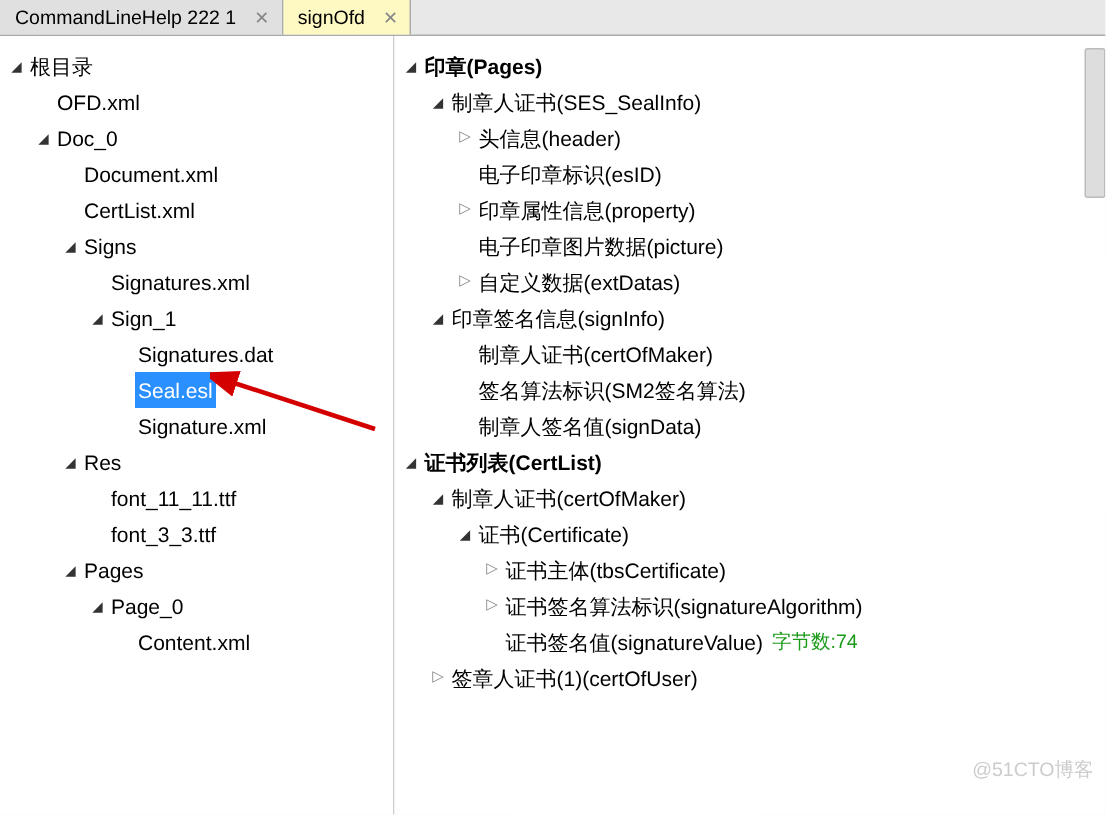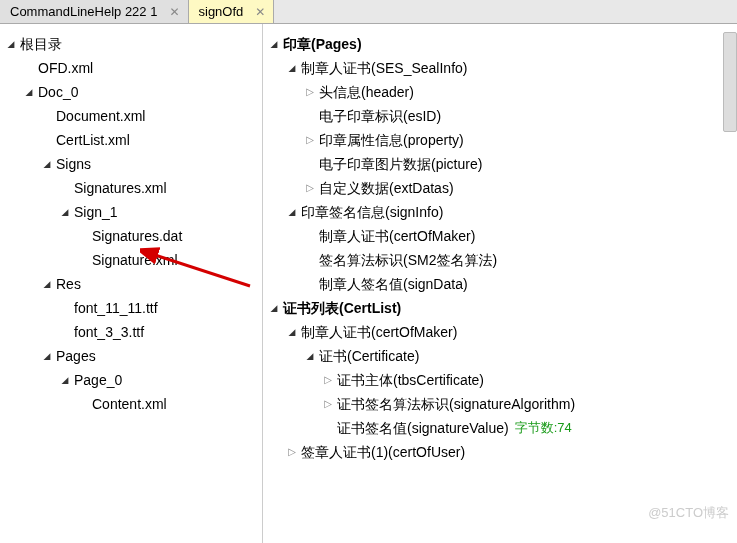--- a/index.html
+++ b/index.html
@@ -143,20 +143,24 @@
       <div class="tree-row indent-3">
         <span class="arrow down"></span>
         <span class="label">Sign_1</span>
       </div>
       <div class="tree-row indent-4">
         <span class="arrow blank"></span>
         <span class="label">Signatures.dat</span>
       </div>
       <div class="tree-row indent-4">
         <span class="arrow blank"></span>
+        <span class="label selected">Seal.esl</span>
+      </div>
+      <div class="tree-row indent-4">
+        <span class="arrow blank"></span>
         <span class="label">Signature.xml</span>
       </div>
       <div class="tree-row indent-2">
         <span class="arrow down"></span>
         <span class="label">Res</span>
       </div>
       <div class="tree-row indent-3">
         <span class="arrow blank"></span>
         <span class="label">font_11_11.ttf</span>
       </div>

